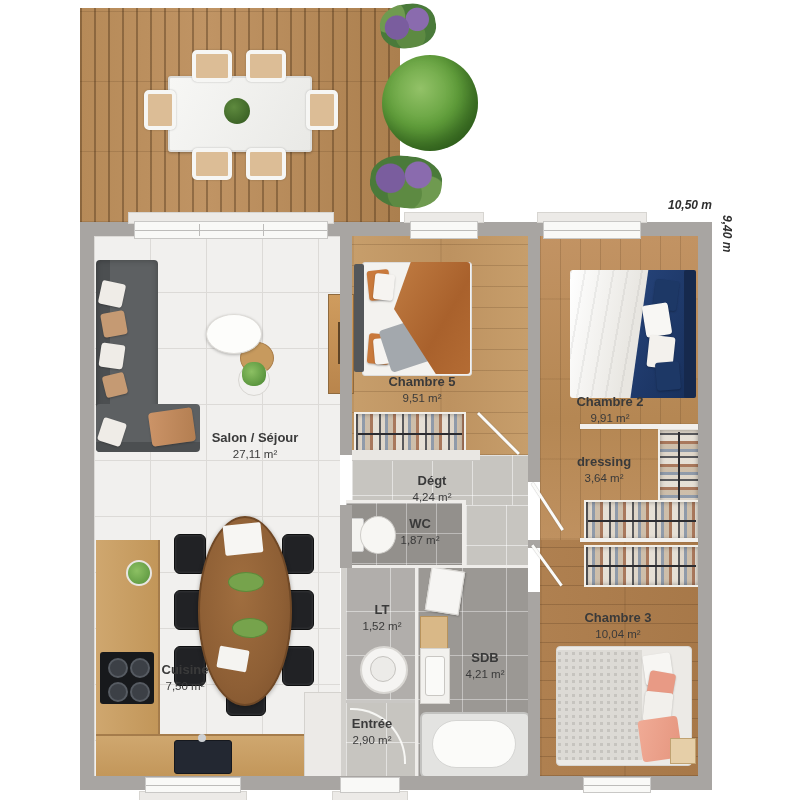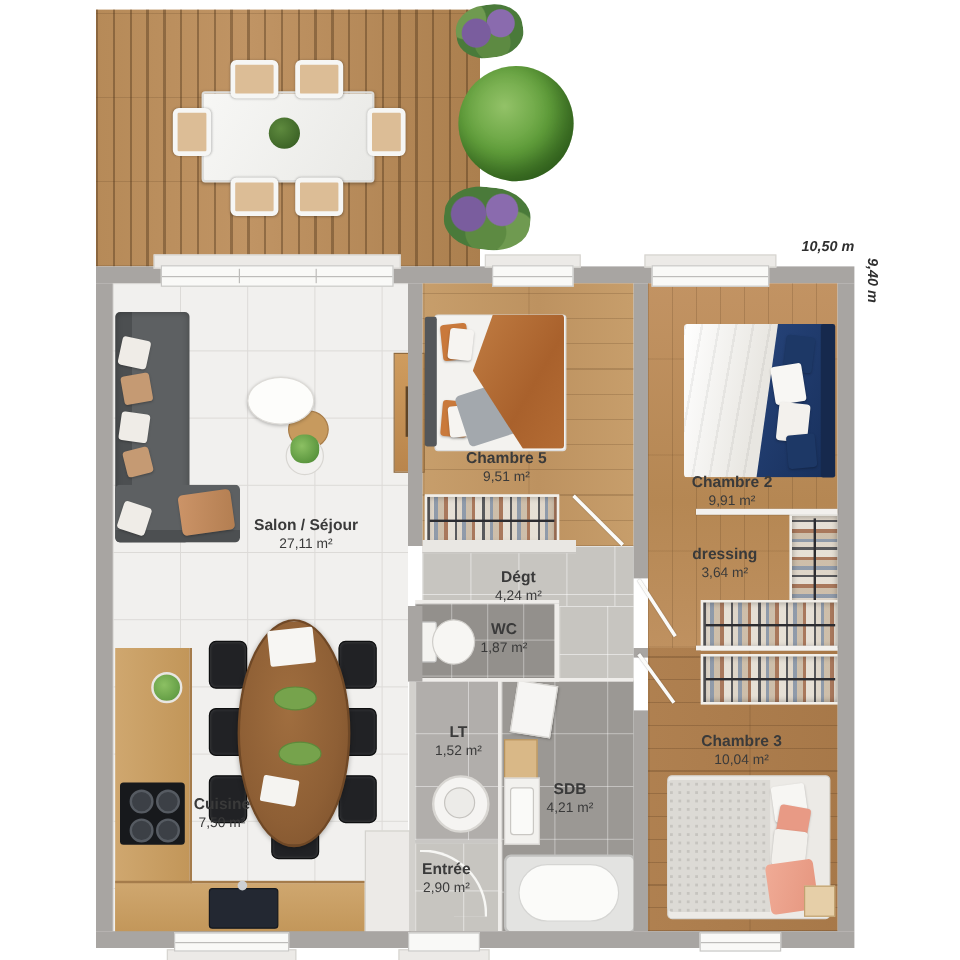--- a/index.html
+++ b/index.html
@@ -263,21 +263,21 @@
     <div class="ra">4,24 m²</div>
   </div>
   <div class="room-label" style="left:420px;top:516px;">
     <div class="rn">WC</div>
     <div class="ra">1,87 m²</div>
   </div>
   <div class="room-label" style="left:382px;top:602px;">
     <div class="rn">LT</div>
     <div class="ra">1,52 m²</div>
   </div>
-  <div class="room-label" style="left:475px;top:650px;">
+  <div class="room-label" style="left:485px;top:650px;">
     <div class="rn">SDB</div>
     <div class="ra">4,21 m²</div>
   </div>
   <div class="room-label" style="left:618px;top:610px;">
     <div class="rn">Chambre 3</div>
     <div class="ra">10,04 m²</div>
   </div>
   <div class="room-label" style="left:372px;top:716px;">
     <div class="rn">Entrée</div>
     <div class="ra">2,90 m²</div>

